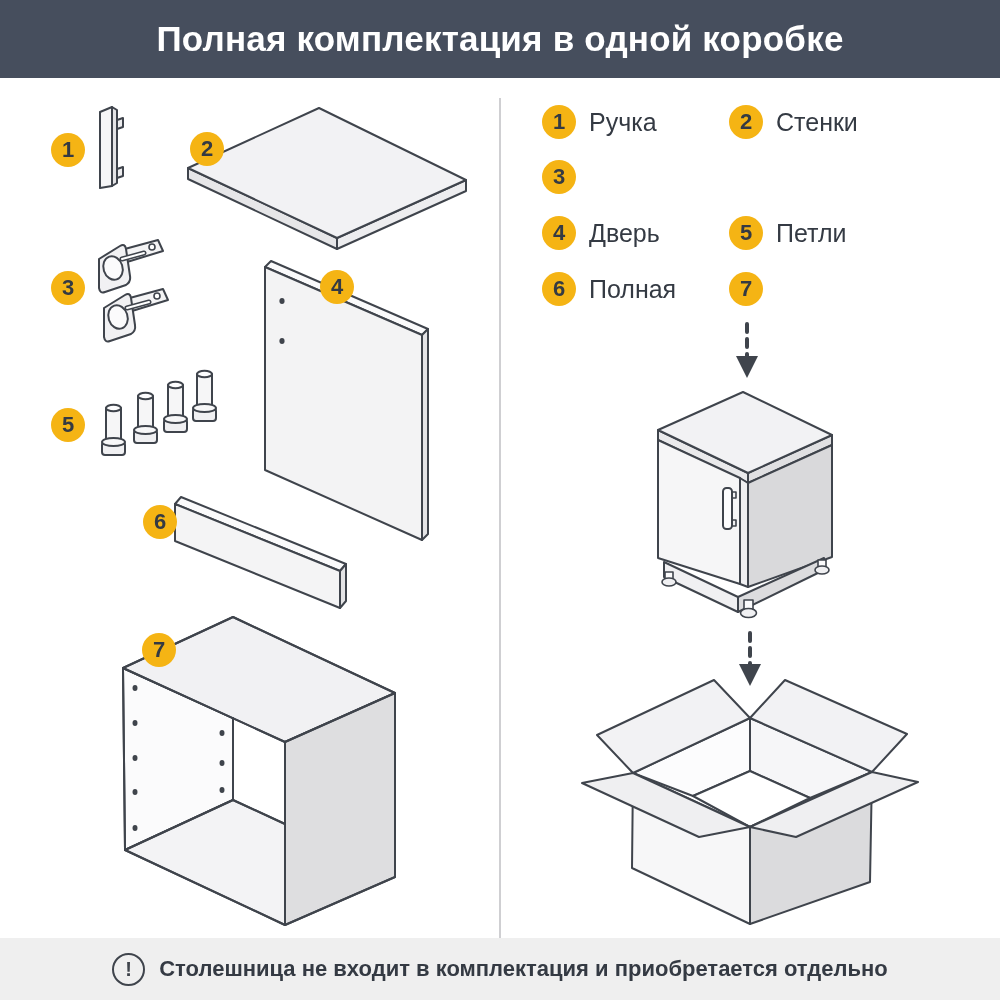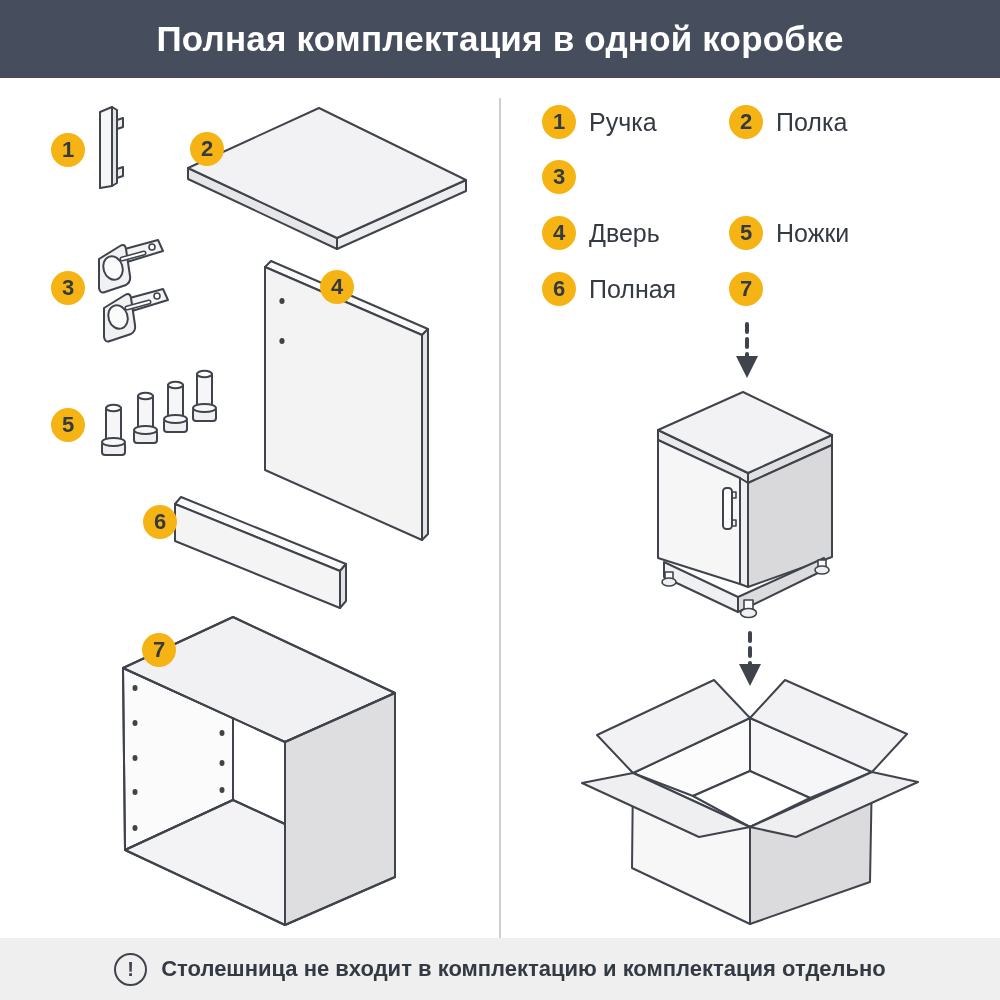--- a/index.html
+++ b/index.html
@@ -238,40 +238,40 @@
   <div class="badge part-badge" style="left:143px;top:505px">6</div>
   <div class="badge part-badge" style="left:142px;top:633px">7</div>
 
   <div>
     <div class="legend-item" style="left:542px;top:105px">
       <span class="badge">1</span>
       <span class="label">Ручка</span>
     </div>
     <div class="legend-item" style="left:729px;top:105px">
       <span class="badge">2</span>
-      <span class="label">Полка</span>
+      <span class="label">Стенки</span>
     </div>
     <div class="legend-item" style="left:542px;top:160px">
       <span class="badge">3</span>
     </div>
     <div class="legend-item" style="left:542px;top:216px">
       <span class="badge">4</span>
       <span class="label">Дверь</span>
     </div>
     <div class="legend-item" style="left:729px;top:216px">
       <span class="badge">5</span>
-      <span class="label">Ножки</span>
+      <span class="label">Петли</span>
     </div>
     <div class="legend-item" style="left:542px;top:272px">
       <span class="badge">6</span>
       <span class="label">Полная</span>
     </div>
     <div class="legend-item" style="left:729px;top:272px">
       <span class="badge">7</span>
     </div>
   </div>
 
   <div class="footer">
     <span class="warn-icon">!</span>
-    <span class="note">Столешница не входит в комплектацию и комплектация отдельно</span>
+    <span class="note">Столешница не входит в комплектация и приобретается отдельно</span>
   </div>
 
 </div>
 
 </body></html>

